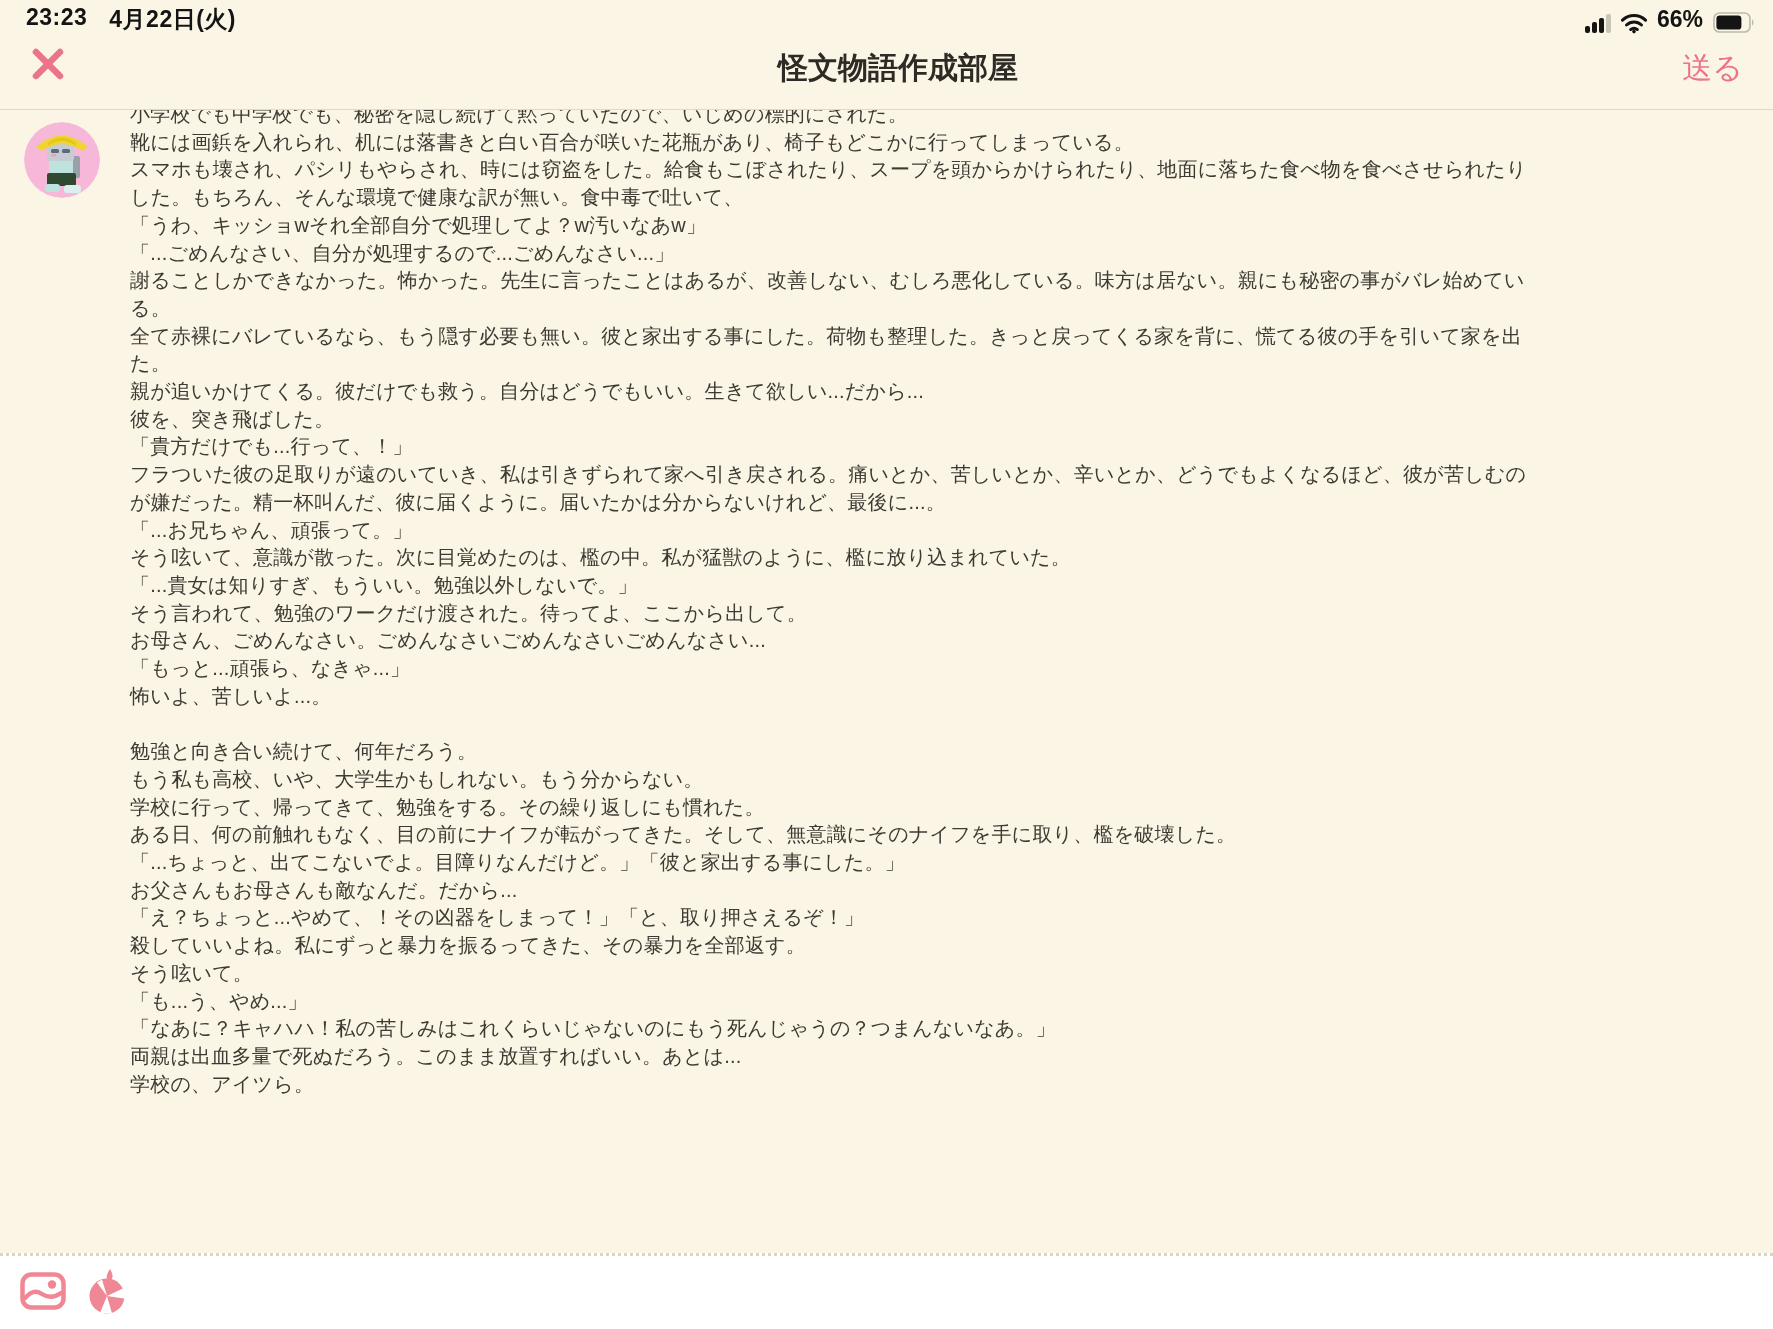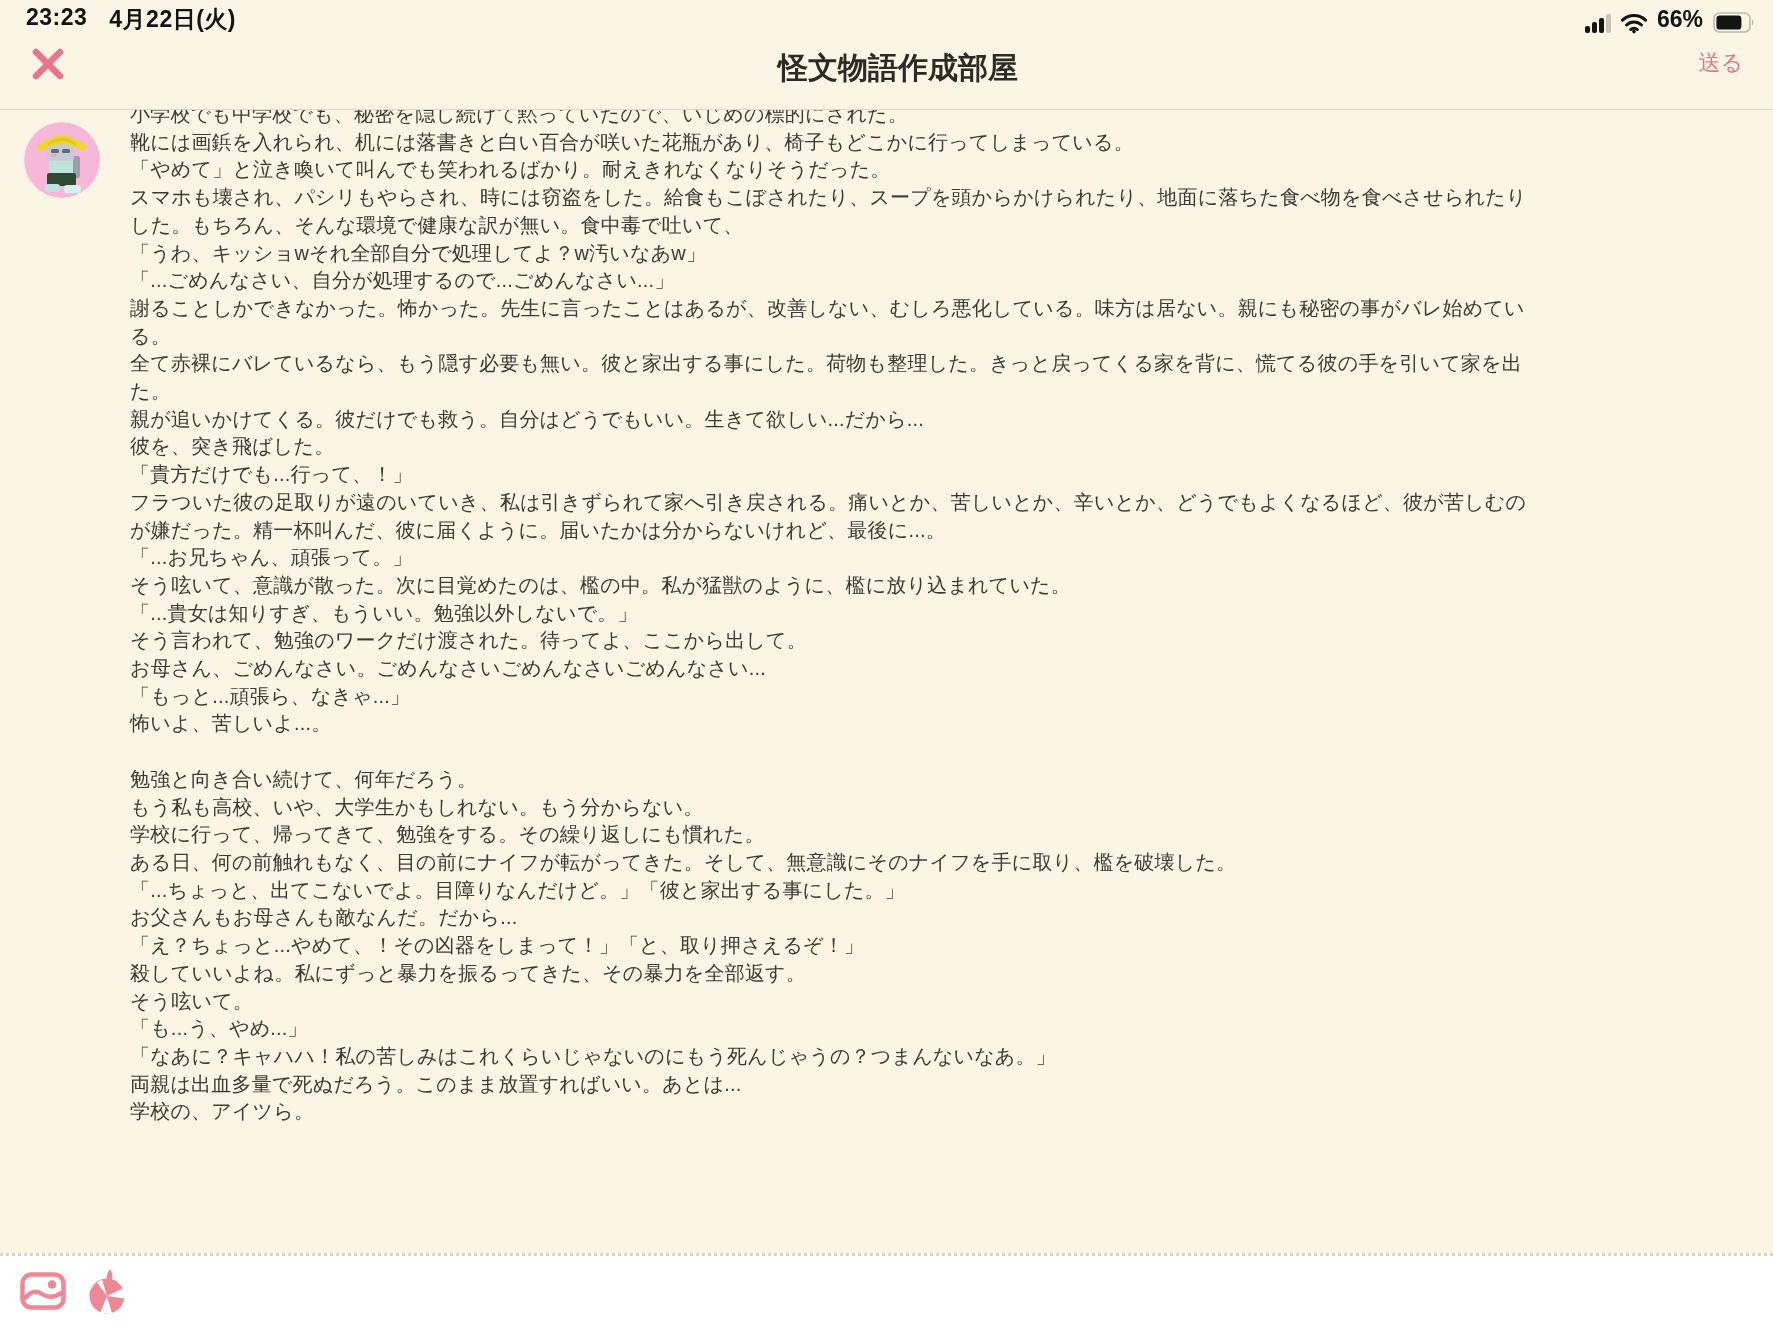--- a/index.html
+++ b/index.html
@@ -35,21 +35,21 @@
     background:#FAF5E4;
     border-bottom:1px solid #DEDACB;
   }
   .close-btn { position:absolute; left:30px; top:46px; width:36px; height:36px; cursor:pointer; }
   .page-title {
     position:absolute; left:0; right:0; top:48px; text-align:center;
     font-size:30px; font-weight:700; color:#2E2B26;padding-left:23px;
   }
   .send-btn {
     position:absolute; right:30px; top:48px;
-    font-size:22px; color:#EC7488; cursor:pointer;
+    font-size:30px; color:#EC7488; cursor:pointer;
   }
 
   
   .avatar {
     position:absolute; left:24px; top:122px; width:76px; height:76px;
     border-radius:50%; overflow:hidden; z-index:1;
   }
   .story {
     position:absolute; left:130px; top:101px; width:1412px; z-index:1;
     font-size:20px; line-height:27.7px; letter-spacing:0.2px;
@@ -131,21 +131,20 @@
     <rect x="27" y="32" width="5" height="2.5" rx="1" fill="#E9A2B2"></rect>
 
     <path d="M12 25 Q38 2 64 25 L58 29 Q38 15 18 29 Z" fill="#EFD52F"></path>
     <path d="M24 21 Q38 10 52 21 L52 24 Q38 14 24 24 Z" fill="#E6C51E"></path>
   </svg>
 </div>
 
 <div class="story">
     <p>小学校でも中学校でも、秘密を隠し続けて黙っていたので、いじめの標的にされた。</p>
     <p>靴には画鋲を入れられ、机には落書きと白い百合が咲いた花瓶があり、椅子もどこかに行ってしまっている。</p>
-    <p>「やめて」と泣き喚いて叫んでも笑われるばかり。耐えきれなくなりそうだった。</p>
     <p>スマホも壊され、パシリもやらされ、時には窃盗をした。給食もこぼされたり、スープを頭からかけられたり、地面に落ちた食べ物を食べさせられたりした。もちろん、そんな環境で健康な訳が無い。食中毒で吐いて、</p>
     <p>「うわ、キッショwそれ全部自分で処理してよ？w汚いなあw」</p>
     <p>「...ごめんなさい、自分が処理するので...ごめんなさい...」</p>
     <p>謝ることしかできなかった。怖かった。先生に言ったことはあるが、改善しない、むしろ悪化している。味方は居ない。親にも秘密の事がバレ始めている。</p>
     <p>全て赤裸にバレているなら、もう隠す必要も無い。彼と家出する事にした。荷物も整理した。きっと戻ってくる家を背に、慌てる彼の手を引いて家を出た。</p>
     <p>親が追いかけてくる。彼だけでも救う。自分はどうでもいい。生きて欲しい...だから...</p>
     <p>彼を、突き飛ばした。</p>
     <p>「貴方だけでも...行って、！」</p>
     <p>フラついた彼の足取りが遠のいていき、私は引きずられて家へ引き戻される。痛いとか、苦しいとか、辛いとか、どうでもよくなるほど、彼が苦しむのが嫌だった。精一杯叫んだ、彼に届くように。届いたかは分からないけれど、最後に...。</p>
     <p>「...お兄ちゃん、頑張って。」</p>

